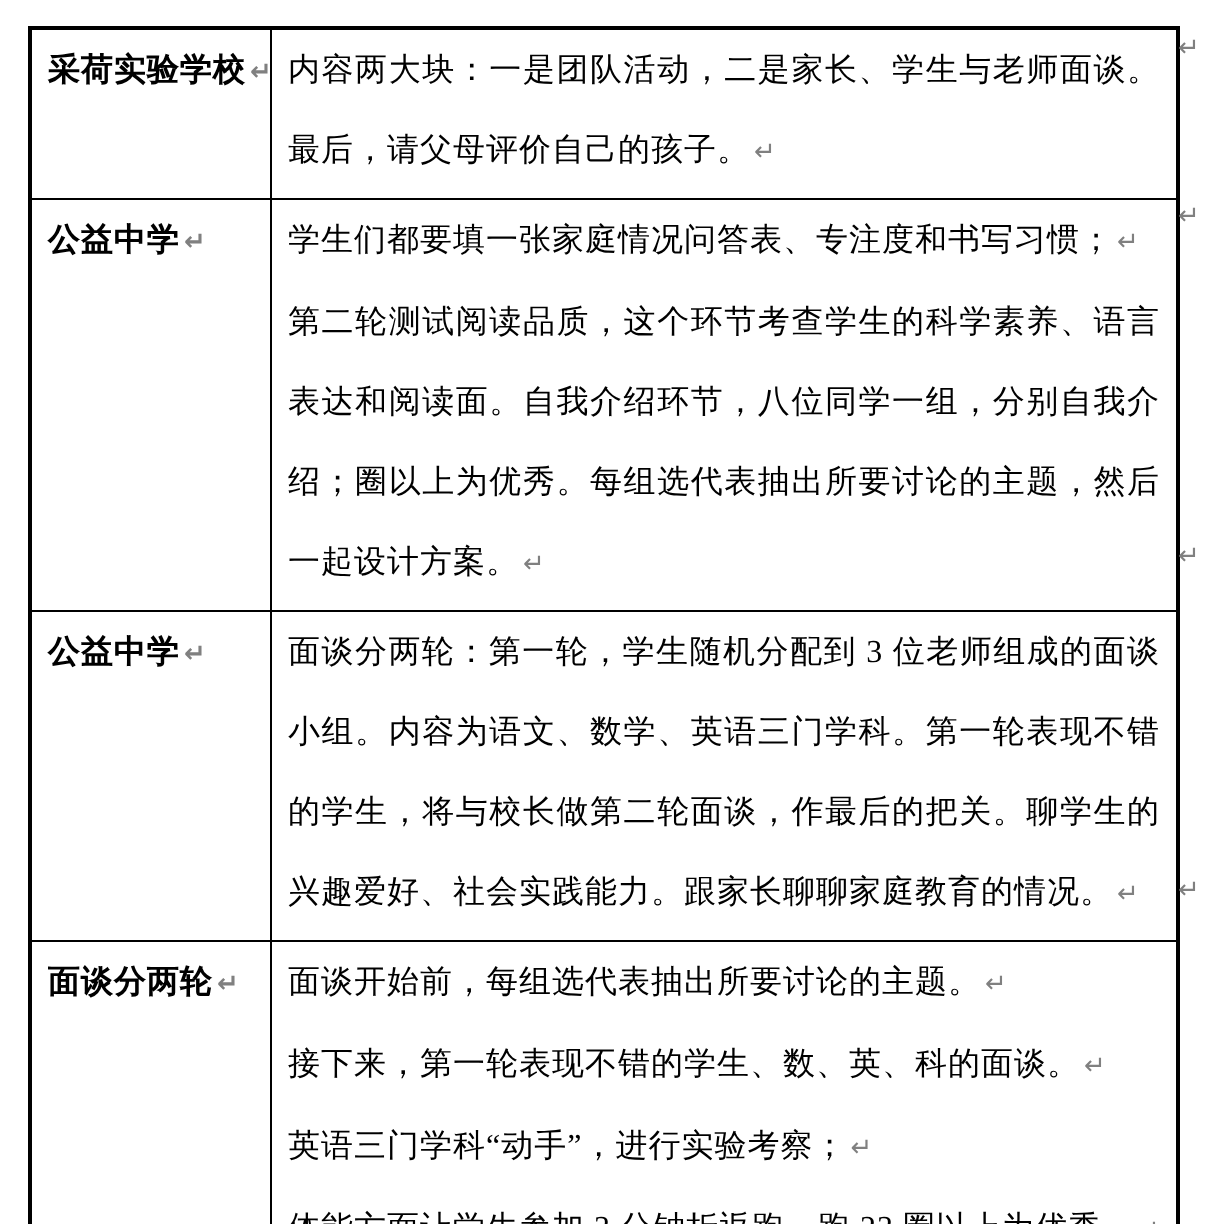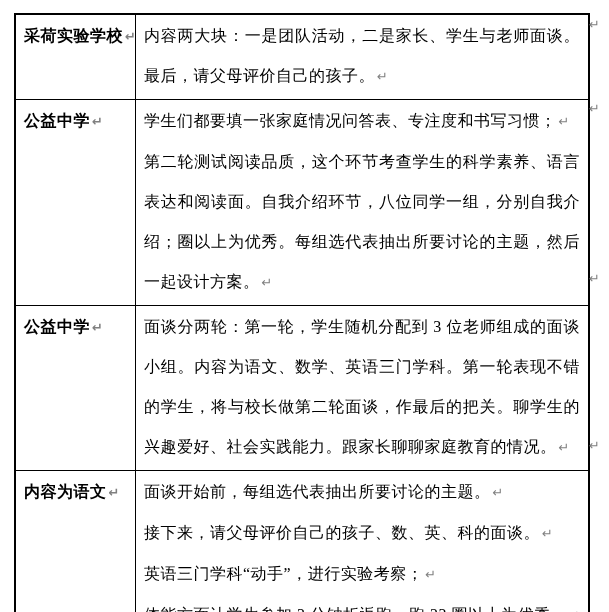--- a/index.html
+++ b/index.html
@@ -97,25 +97,25 @@
     <tr class="row-3">
       <td class="school-cell">
         <span>公益中学</span><span class="pmark">↵</span>
       </td>
       <td class="desc-cell">
         <div class="para"><span>面谈分两轮：第一轮，学生随机分配到 3 位老师组成的面谈小组。内容为语文、数学、英语三门学科。第一轮表现不错的学生，将与校长做第二轮面谈，作最后的把关。聊学生的兴趣爱好、社会实践能力。跟家长聊聊家庭教育的情况。</span><span class="pmark">↵</span></div>
       </td>
     </tr>
     <tr class="row-4">
       <td class="school-cell">
-        <span>内容为语文</span><span class="pmark">↵</span>
+        <span>面谈分两轮</span><span class="pmark">↵</span>
       </td>
       <td class="desc-cell">
         <div class="para"><span>面谈开始前，每组选代表抽出所要讨论的主题。</span><span class="pmark">↵</span></div>
-        <div class="para"><span>接下来，请父母评价自己的孩子、数、英、科的面谈。</span><span class="pmark">↵</span></div>
+        <div class="para"><span>接下来，第一轮表现不错的学生、数、英、科的面谈。</span><span class="pmark">↵</span></div>
         <div class="para"><span>英语三门学科“动手”，进行实验考察；</span><span class="pmark">↵</span></div>
         <div class="para"><span>体能方面让学生参加 3 分钟折返跑，跑 23 圈以上为优秀。</span><span class="pmark">↵</span></div>
       </td>
     </tr>
   </tbody>
     </table>
 
   <span class="row-end-mark r1">↵</span>
   <span class="row-end-mark r2">↵</span>
   <span class="row-end-mark r3">↵</span>

